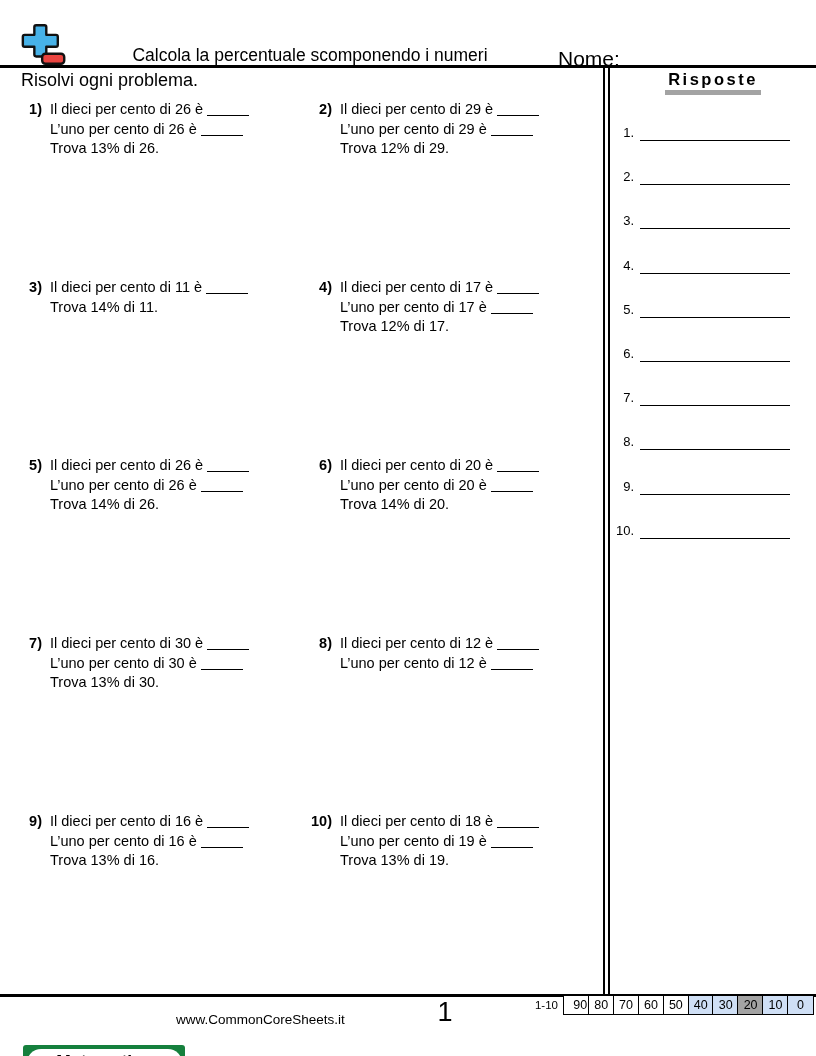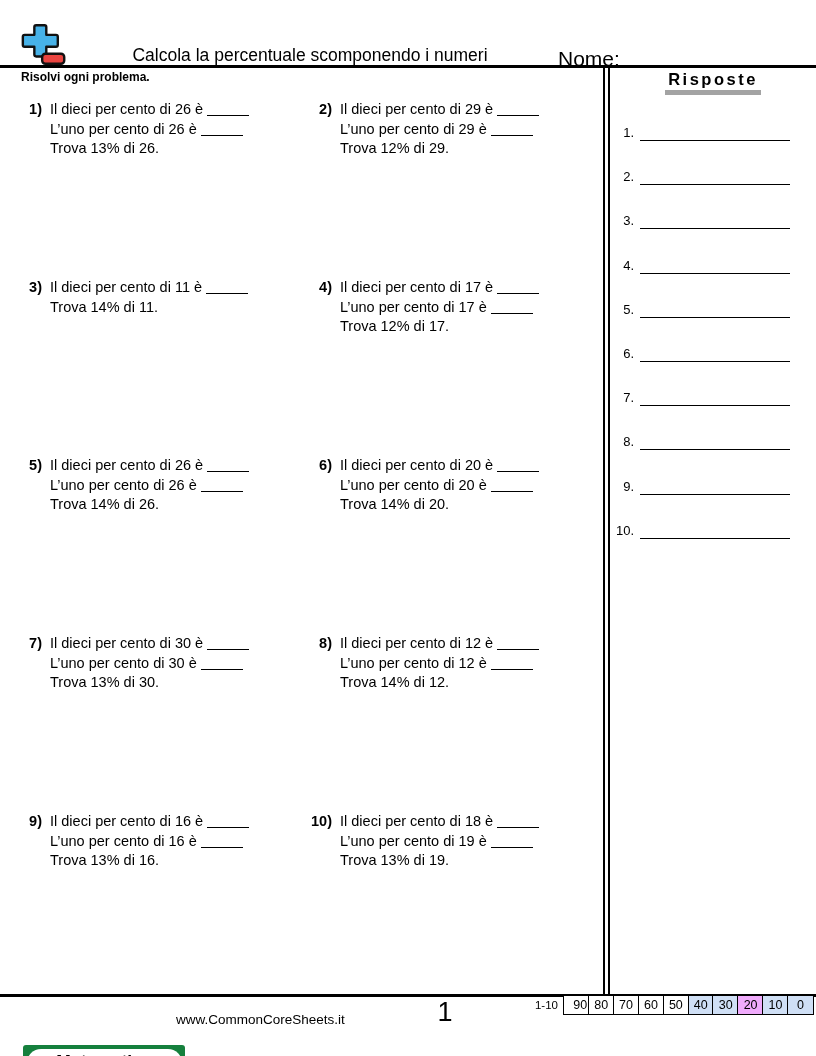--- a/index.html
+++ b/index.html
@@ -9,21 +9,21 @@
     font-family:"Liberation Sans", sans-serif;
     overflow:hidden;
   }
   .abs { position:absolute; }
 
   
   #logo { left:21px; top:23px; width:46px; height:43px; }
   #page-title { left:80px; top:45px; width:460px; text-align:center; font-size:17.5px; }
   #name-label { left:558px; top:47px; font-size:21px; }
   #header-rule { left:0; top:64.5px; width:816px; height:3px; background:#000; }
-  #instructions { left:21px; top:70px; font-size:12px; font-weight:bold; }
+  #instructions { left:21px; top:70px; font-size:18px; font-weight:normal; }
 
   
   #section-divider {
     left:603px; top:67px; height:929px; width:3px;
     border-left:2px solid #000; border-right:2px solid #000;
   }
 
   
   .problem { position:absolute; width:294px; display:flex; }
   .pnum {
@@ -139,21 +139,20 @@
         <div><span>Il dieci per cento di 30 è</span><span class="blank"></span></div>
         <div><span>L’uno per cento di 30 è</span><span class="blank"></span></div>
         <div><span>Trova 13% di 30.</span></div>
       </div>
     </div>
     <div class="problem" style="top: 634px; left: 296px;">
       <span class="pnum">8)</span>
       <div class="plines">
         <div><span>Il dieci per cento di 12 è</span><span class="blank"></span></div>
         <div><span>L’uno per cento di 12 è</span><span class="blank"></span></div>
-        <div><span>Trova 14% di 12.</span></div>
       </div>
     </div>
     <div class="problem" style="top: 812px; left: 6px;">
       <span class="pnum">9)</span>
       <div class="plines">
         <div><span>Il dieci per cento di 16 è</span><span class="blank"></span></div>
         <div><span>L’uno per cento di 16 è</span><span class="blank"></span></div>
         <div><span>Trova 13% di 16.</span></div>
       </div>
     </div>
@@ -221,16 +220,16 @@
 <div id="page-number" class="abs">1</div>
 <div id="score-range-label" class="abs">1-10</div>
 <div id="score-grid" class="abs">
     <div class="cell">90</div>
     <div class="cell">80</div>
     <div class="cell">70</div>
     <div class="cell">60</div>
     <div class="cell">50</div>
     <div class="cell" style="background: rgb(207, 223, 245);">40</div>
     <div class="cell" style="background: rgb(207, 223, 245);">30</div>
-    <div class="cell" style="background: #f0abfc;">20</div>
+    <div class="cell" style="background: #a3a3a3;">20</div>
     <div class="cell" style="background: rgb(207, 223, 245);">10</div>
     <div class="cell" style="background: rgb(207, 223, 245);">0</div>
   </div>
 
 </body></html>

